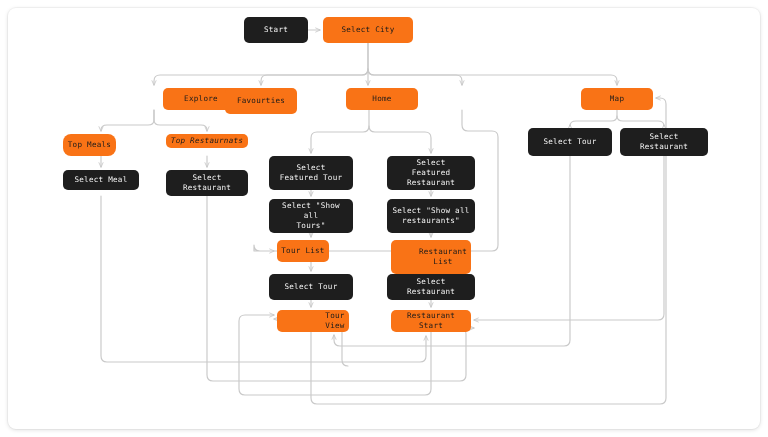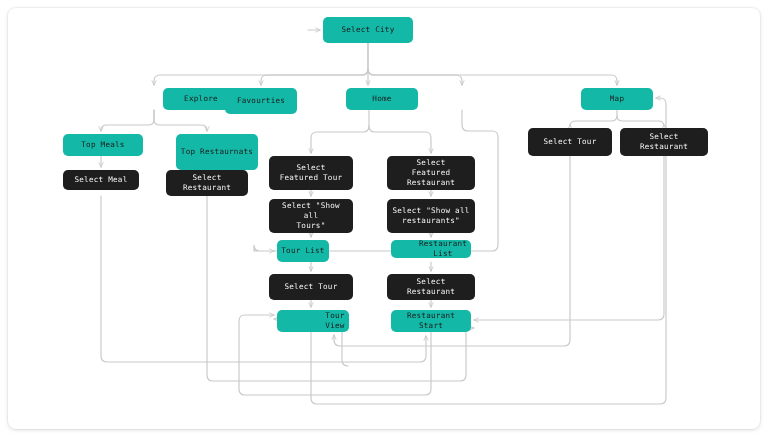--- a/index.html
+++ b/index.html
@@ -49,21 +49,21 @@
     letter-spacing: 0.25px;
     padding: 2px 4px;
     white-space: pre-line;
     user-select: none;
   }
   .node.dark {
     background: #1e1e1e;
     color: #f4f4f4;
   }
   .node.yellow {
-    background: #14b8a6;
+    background: #f97316;
     color: #1b1b1b;
   }
 </style>
 </head>
 <body>
 
 <div id="canvas">
   <div id="board"></div>
 
   <svg id="edges" viewBox="0 0 768 437" xmlns="http://www.w3.org/2000/svg">
@@ -115,46 +115,47 @@
       <path d="M 207 196 V 375 Q 207 381 213 381 H 460 Q 466 381 466 375 V 334 Q 466 328 460 328 H 474"></path>
 
       <path d="M 311 332 V 398 Q 311 404 317 404 H 660 Q 666 404 666 398 V 104 Q 666 98 660 98 H 656"></path>
 
       <path d="M 431 332 V 389 Q 431 395 425 395 H 245 Q 239 395 239 389 V 321 Q 239 315 245 315 H 274"></path>
 
       <path d="M 348 366 Q 342 366 342 360 V 325 Q 342 319 336 319 H 274"></path>
     </g>
   </svg>
 
+  <div class="node dark" style="left:244px; top:17px;  width:64px;  height:26px;">Start</div>
   <div class="node yellow" style="left:323px; top:17px;  width:90px;  height:26px;">Select City</div>
 
   <div class="node yellow" style="left:118px; top:88px;  width:76px;  height:22px;margin-left:45px;">Explore</div>
   <div class="node yellow" style="left:225px; top:88px;  width:72px;  height:26px;">Favourties</div>
   <div class="node yellow" style="left:346px; top:88px;  width:72px;  height:22px;">Home</div>
   <div class="node yellow" style="left:581px; top:88px;  width:72px;  height:22px;">Map</div>
 
-  <div class="node yellow" style="left:63px;  top:134px; width:80px;  height:22px;">Top Meals</div>
-  <div class="node yellow" style="left:176px; top:134px; width:82px;  height:36px;">Top Restaurnats</div>
+  <div class="node yellow" style="left:63px;  top:134px; width:53px;  height:22px;border-radius:8px;">Top Meals</div>
+  <div class="node yellow" style="left:166px; top:134px; width:82px;  height:14px;font-style:italic;">Top Restaurnats</div>
   <div class="node dark" style="left:63px;  top:170px; width:76px;  height:20px;">Select Meal</div>
   <div class="node dark" style="left:166px; top:170px; width:82px;  height:26px;">Select Restaurant</div>
 
   <div class="node dark" style="left:528px; top:128px; width:84px;  height:28px;">Select Tour</div>
   <div class="node dark" style="left:620px; top:128px; width:88px;  height:28px;">Select Restaurant</div>
 
   <div class="node dark" style="left:269px; top:156px; width:84px;  height:34px;">Select
 Featured Tour</div>
   <div class="node dark" style="left:387px; top:156px; width:88px;  height:34px;">Select
 Featured Restaurant</div>
 
   <div class="node dark" style="left:269px; top:199px; width:84px;  height:34px;">Select "Show all
 Tours"</div>
   <div class="node dark" style="left:387px; top:199px; width:88px;  height:34px;">Select "Show all
 restaurants"</div>
 
   <div class="node yellow" style="left:277px; top:240px; width:52px;  height:22px;">Tour List</div>
-  <div class="node yellow" style="left:391px; top:240px; width:80px;  height:18px;padding-left:28px;">Restaurant List</div>
+  <div class="node yellow" style="left:391px; top:240px; width:80px;  height:34px;padding-left:28px;">Restaurant List</div>
 
   <div class="node dark" style="left:269px; top:274px; width:84px;  height:26px;">Select Tour</div>
   <div class="node dark" style="left:387px; top:274px; width:88px;  height:26px;">Select Restaurant</div>
 
   <div class="node yellow" style="left:277px; top:310px; width:72px;  height:22px;padding-left:48px;">Tour View</div>
   <div class="node yellow" style="left:391px; top:310px; width:80px;  height:22px;">Restaurant Start</div>
 </div>
 
 </body></html>

